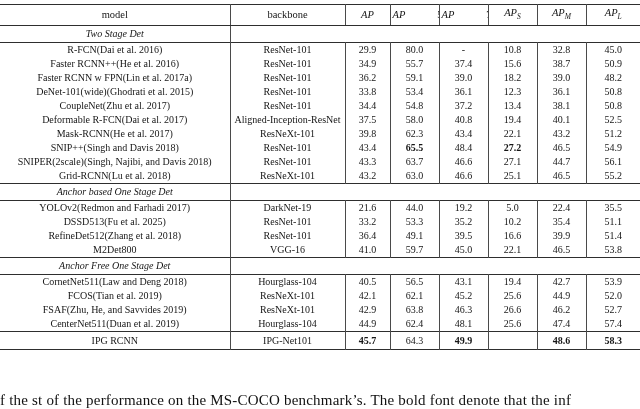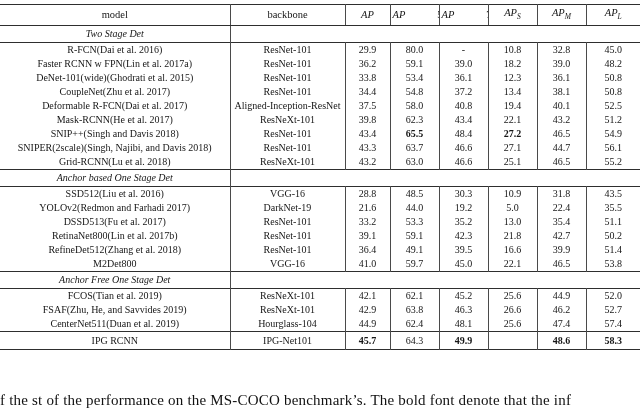--- a/index.html
+++ b/index.html
@@ -72,20 +72,30 @@
         <td class="vr">R-FCN(Dai et al. 2016)</td>
         <td class="vr">ResNet-101</td>
         <td class="vr">29.9</td>
         <td class="vr">80.0</td>
         <td class="vr">-</td>
         <td class="vr">10.8</td>
         <td class="vr">32.8</td>
         <td>45.0</td>
       </tr>
       <tr>
+        <td class="vr">Faster RCNN++(He et al. 2016)</td>
+        <td class="vr">ResNet-101</td>
+        <td class="vr">34.9</td>
+        <td class="vr">55.7</td>
+        <td class="vr">37.4</td>
+        <td class="vr">15.6</td>
+        <td class="vr">38.7</td>
+        <td>50.9</td>
+      </tr>
+      <tr>
         <td class="vr">Faster RCNN w FPN(Lin et al. 2017a)</td>
         <td class="vr">ResNet-101</td>
         <td class="vr">36.2</td>
         <td class="vr">59.1</td>
         <td class="vr">39.0</td>
         <td class="vr">18.2</td>
         <td class="vr">39.0</td>
         <td>48.2</td>
       </tr>
       <tr>
@@ -156,58 +166,38 @@
         <td class="vr">46.6</td>
         <td class="vr">25.1</td>
         <td class="vr">46.5</td>
         <td>55.2</td>
       </tr>
       <tr class="section">
         <td class="vr">Anchor based One Stage Det</td>
         <td colspan="7"></td>
       </tr>
       <tr>
-        <td class="vr">SSD512(Liu et al. 2016)</td>
-        <td class="vr">VGG-16</td>
-        <td class="vr">28.8</td>
-        <td class="vr">48.5</td>
-        <td class="vr">30.3</td>
-        <td class="vr">10.9</td>
-        <td class="vr">31.8</td>
-        <td>43.5</td>
-      </tr>
-      <tr>
         <td class="vr">YOLOv2(Redmon and Farhadi 2017)</td>
         <td class="vr">DarkNet-19</td>
         <td class="vr">21.6</td>
         <td class="vr">44.0</td>
         <td class="vr">19.2</td>
         <td class="vr">5.0</td>
         <td class="vr">22.4</td>
         <td>35.5</td>
       </tr>
       <tr>
-        <td class="vr">DSSD513(Fu et al. 2017)</td>
+        <td class="vr">DSSD513(Fu et al. 2025)</td>
         <td class="vr">ResNet-101</td>
         <td class="vr">33.2</td>
         <td class="vr">53.3</td>
         <td class="vr">35.2</td>
-        <td class="vr">13.0</td>
+        <td class="vr">10.2</td>
         <td class="vr">35.4</td>
         <td>51.1</td>
-      </tr>
-      <tr>
-        <td class="vr">RetinaNet800(Lin et al. 2017b)</td>
-        <td class="vr">ResNet-101</td>
-        <td class="vr">39.1</td>
-        <td class="vr">59.1</td>
-        <td class="vr">42.3</td>
-        <td class="vr">21.8</td>
-        <td class="vr">42.7</td>
-        <td>50.2</td>
       </tr>
       <tr>
         <td class="vr">RefineDet512(Zhang et al. 2018)</td>
         <td class="vr">ResNet-101</td>
         <td class="vr">36.4</td>
         <td class="vr">49.1</td>
         <td class="vr">39.5</td>
         <td class="vr">16.6</td>
         <td class="vr">39.9</td>
         <td>51.4</td>
@@ -218,20 +208,30 @@
         <td class="vr">41.0</td>
         <td class="vr">59.7</td>
         <td class="vr">45.0</td>
         <td class="vr">22.1</td>
         <td class="vr">46.5</td>
         <td>53.8</td>
       </tr>
       <tr class="section">
         <td class="vr">Anchor Free One Stage Det</td>
         <td colspan="7"></td>
+      </tr>
+      <tr>
+        <td class="vr">CornetNet511(Law and Deng 2018)</td>
+        <td class="vr">Hourglass-104</td>
+        <td class="vr">40.5</td>
+        <td class="vr">56.5</td>
+        <td class="vr">43.1</td>
+        <td class="vr">19.4</td>
+        <td class="vr">42.7</td>
+        <td>53.9</td>
       </tr>
       <tr>
         <td class="vr">FCOS(Tian et al. 2019)</td>
         <td class="vr">ResNeXt-101</td>
         <td class="vr">42.1</td>
         <td class="vr">62.1</td>
         <td class="vr">45.2</td>
         <td class="vr">25.6</td>
         <td class="vr">44.9</td>
         <td>52.0</td>

